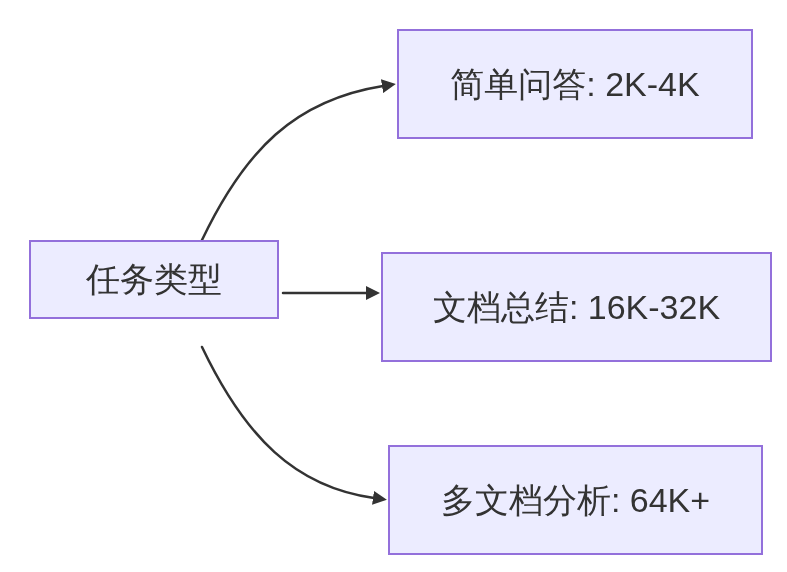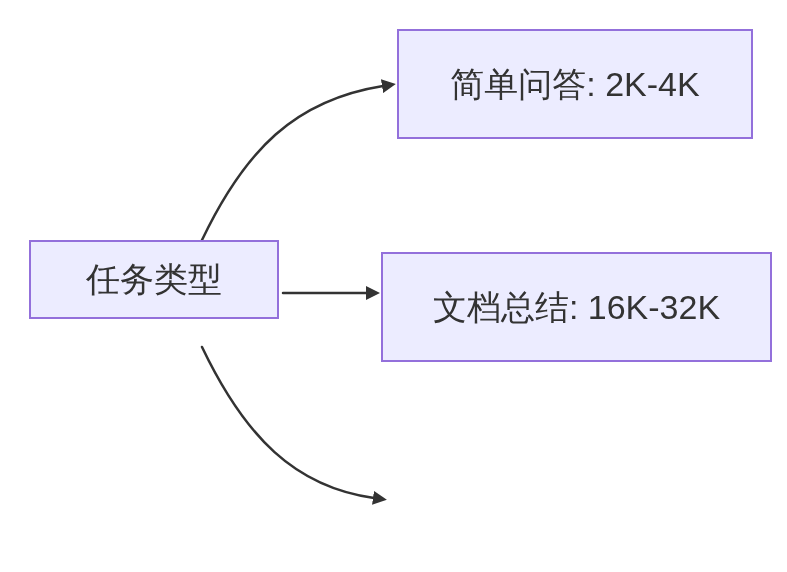--- a/index.html
+++ b/index.html
@@ -69,14 +69,17 @@
   </div>
 
   <div class="node n-qa">
     <span>简单问答: 2K-4K</span>
   </div>
 
   <div class="node n-doc">
     <span>文档总结: 16K-32K</span>
   </div>
 
+  <div class="node n-multi">
+    <span>多文档分析: 64K+</span>
+  </div>
 
 </div>
 
 </body></html>

